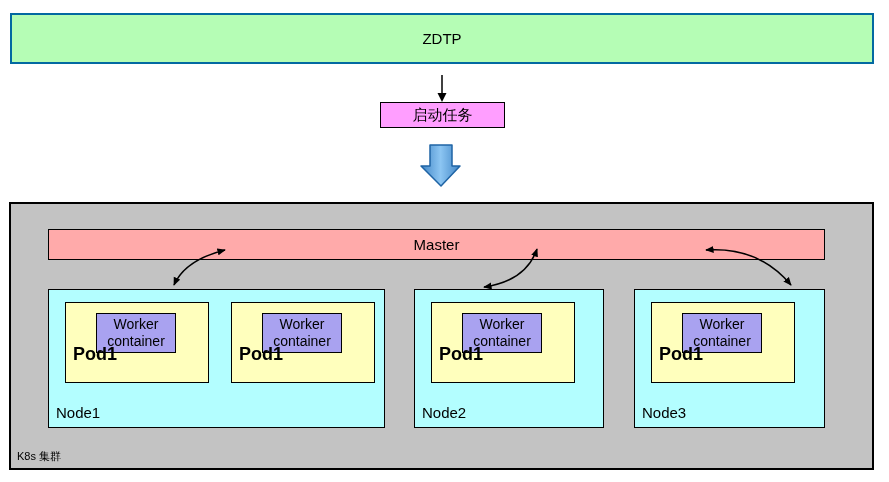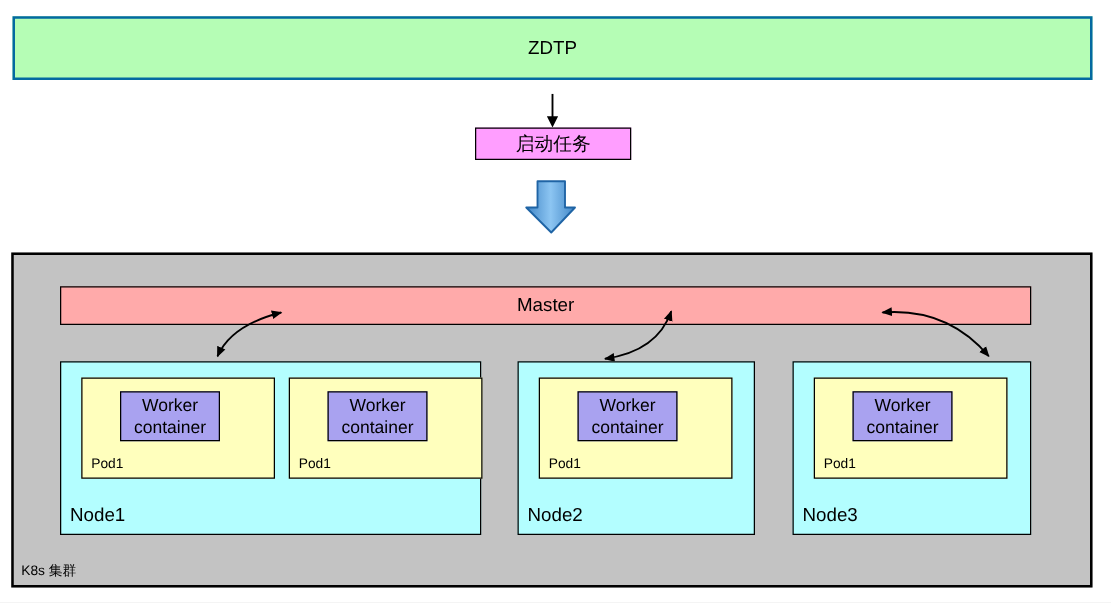--- a/index.html
+++ b/index.html
@@ -16,24 +16,24 @@
 
   .master{position:absolute;left:37px;top:14px;width:777px;height:31px;border:1.5px solid #000;
           display:flex;align-items:center;justify-content:center;font-size:15px;box-sizing:border-box;margin-top:11px;}
 
   .node{position:absolute;top:85px;height:139px;border:1.5px solid #000;box-sizing:border-box;}
   .node.n1{left:37px;width:337px;}
   .node.n2{left:403px;width:190px;}
   .node.n3{left:623px;width:191px;}
   .node-label{position:absolute;left:7px;bottom:6px;font-size:15px;text-align:right;}
 
-  .pod{position:absolute;top:12px;width:155px;height:81px;border:1.5px solid #000;box-sizing:border-box;}
+  .pod{position:absolute;top:12px;width:144px;height:81px;border:1.5px solid #000;box-sizing:border-box;}
   .pod.p1{left:16px;}
   .pod.p2{left:182px;}
-  .pod-label{position:absolute;left:7px;bottom:5px;font-size:11px;}
+  .pod-label{position:absolute;left:7px;bottom:17px;font-size:18px;font-weight:bold;}
 
   .worker{position:absolute;left:30px;top:10px;width:80px;height:40px;border:1.5px solid #000;
           display:flex;align-items:center;justify-content:center;text-align:center;
           font-size:14px;line-height:1.2;box-sizing:border-box;}
 
   svg.overlay{position:absolute;left:0;top:0;pointer-events:none;}
 </style>
 </head>
 <body>
 

